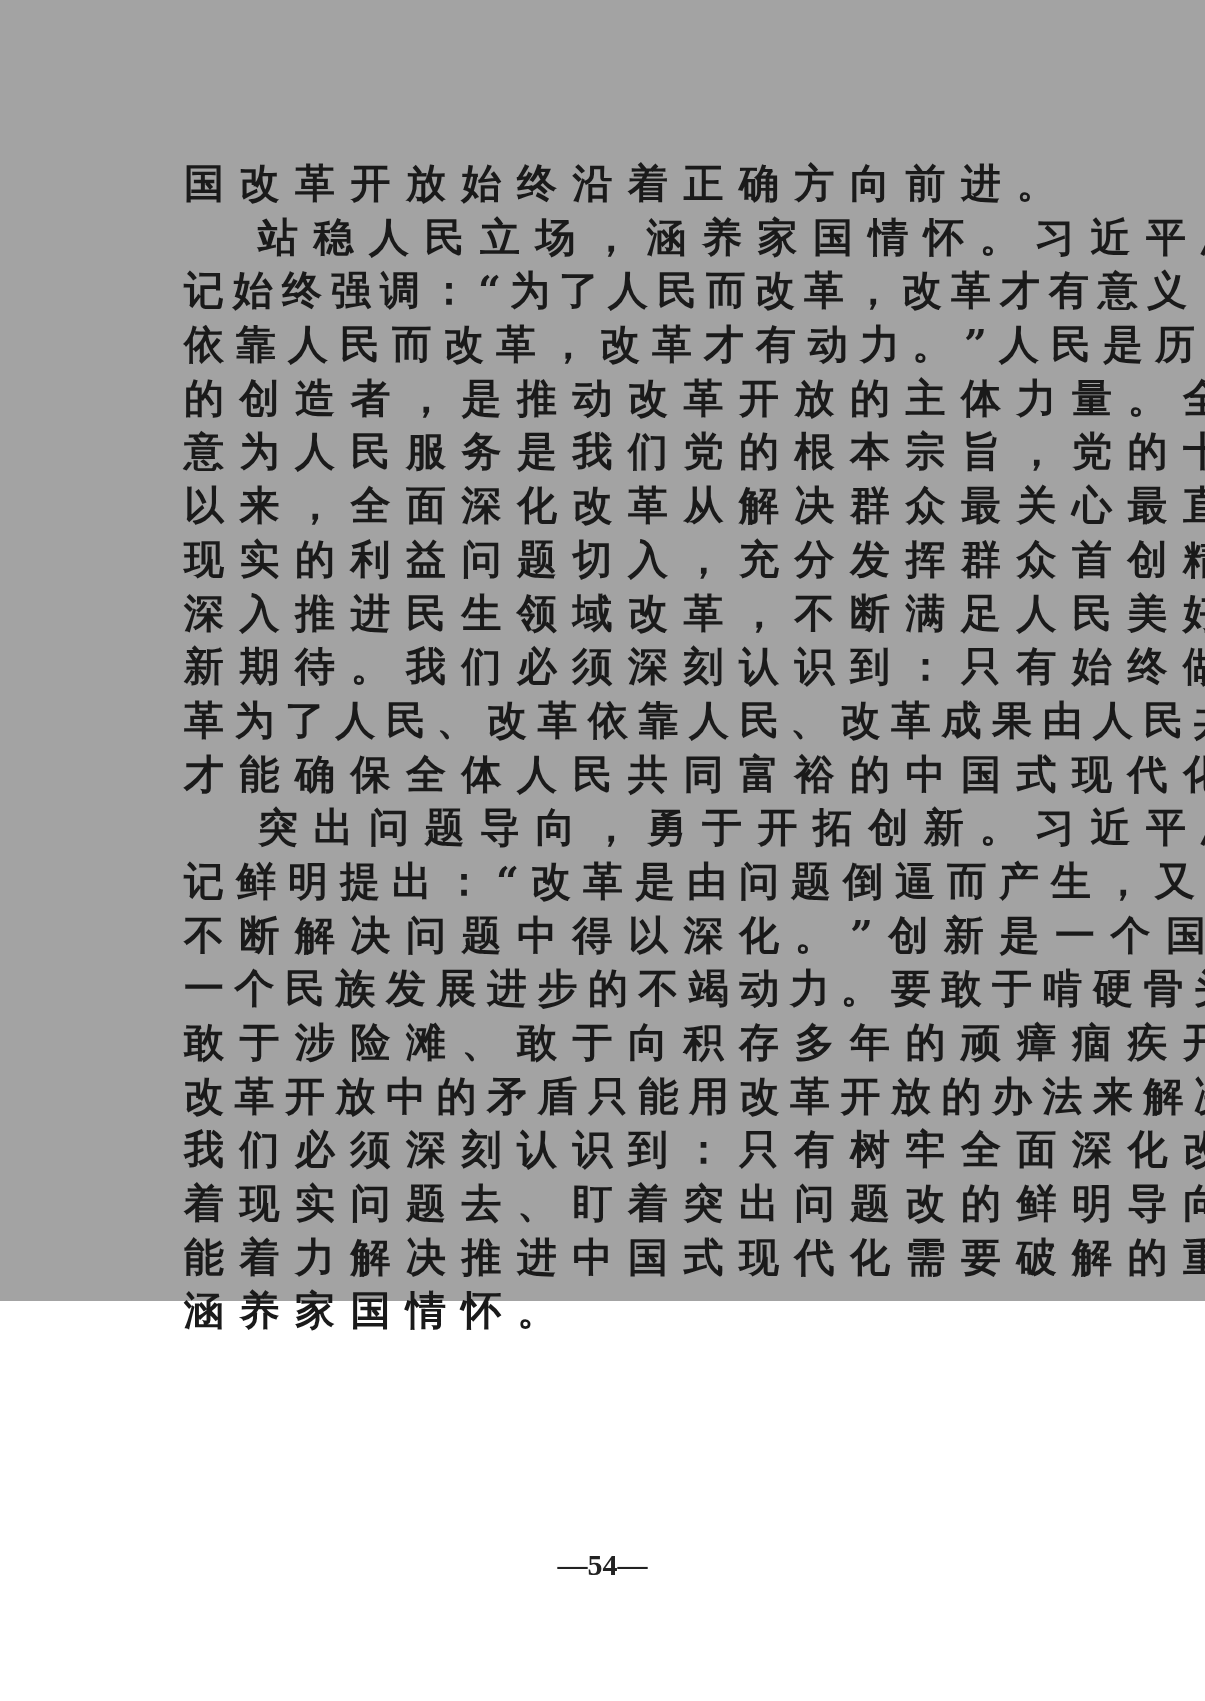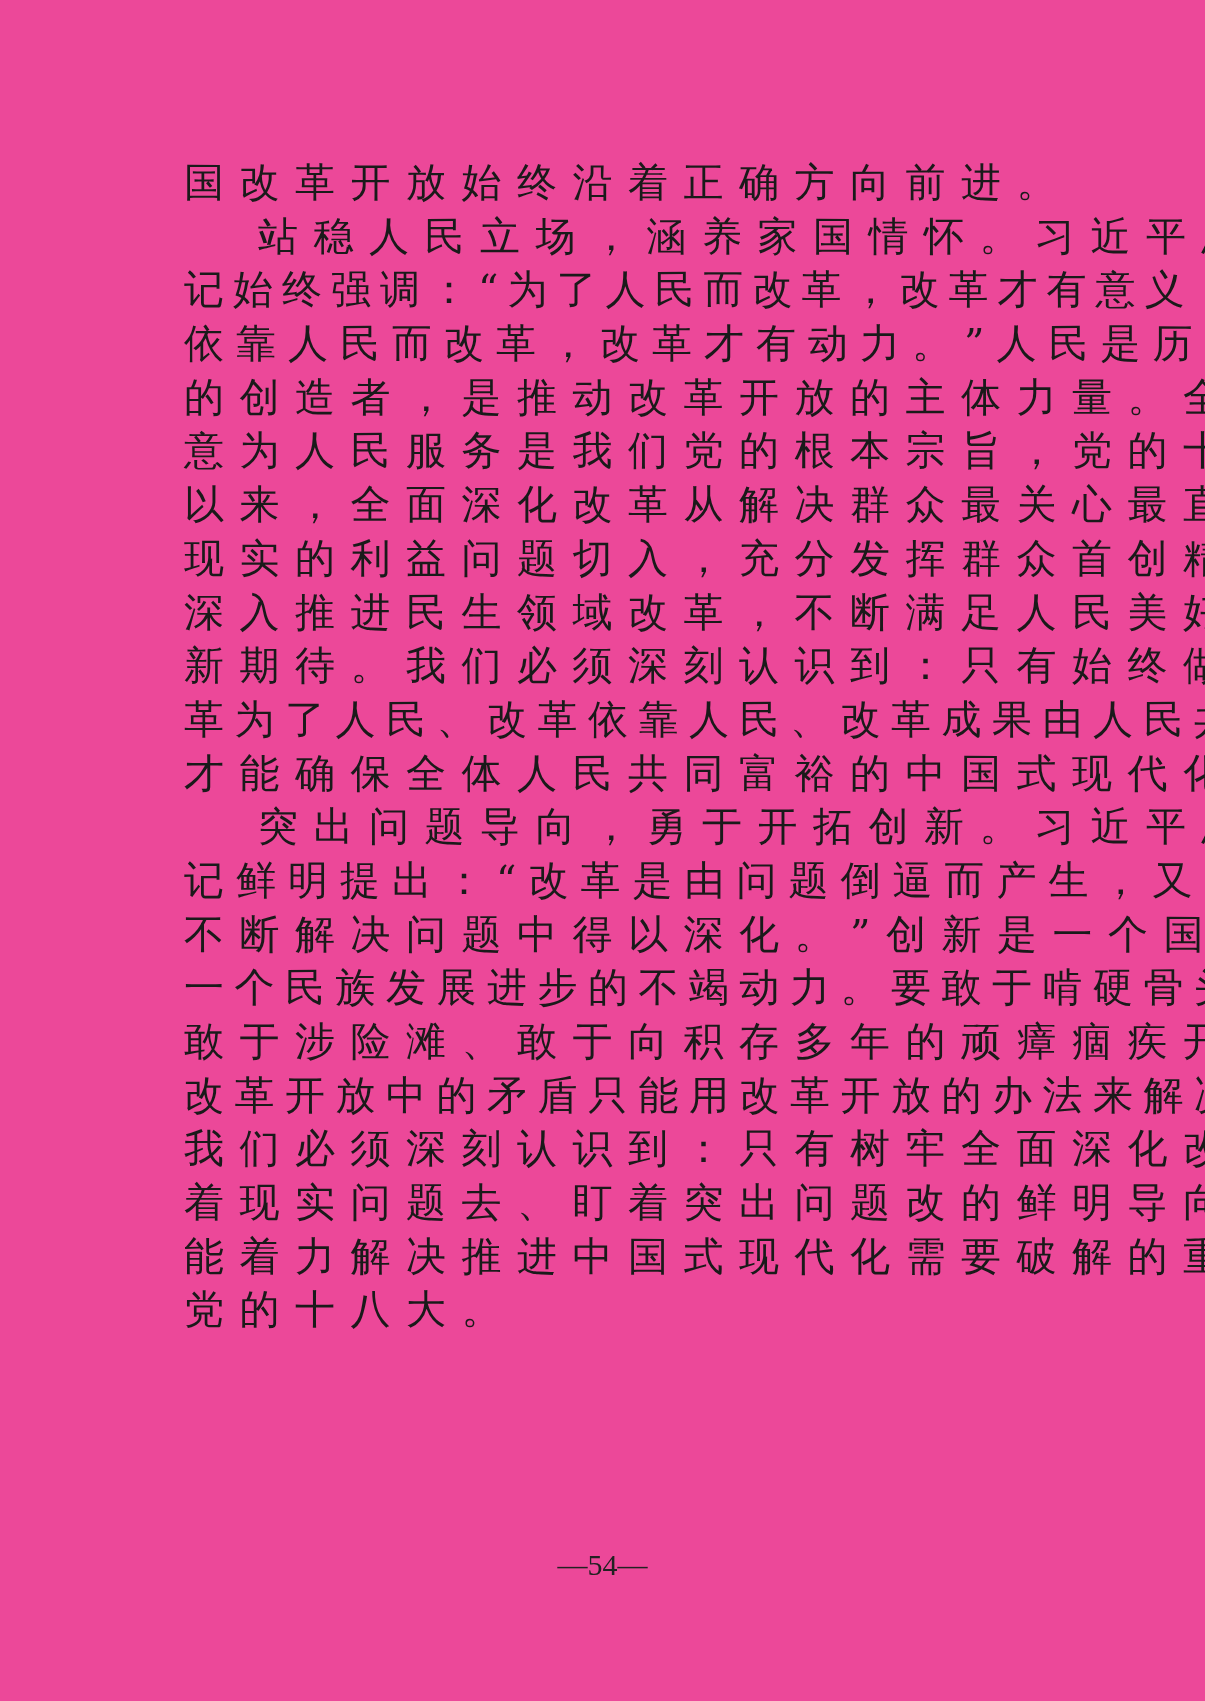--- a/index.html
+++ b/index.html
@@ -12,22 +12,23 @@
       height: 1701px;
       position: relative;
       overflow: hidden;
       font-family: "DejaVu Serif", "Liberation Serif", serif;
       color: #1a1a1a;
     }
     .page {
       position: absolute;
       left: 0; top: 0;
       width: 1205px;
-      height: 1701px;
-      background: #ec4899;
+      height: 1301px;
+      background: #a3a3a3;
+      font-weight: bold;
     }
     .body-text {
       position: absolute;
       left: 184px;
       top: 156px;
       width: 860px;
     }
     .line {
       display: block;
       height: 53.7px;
@@ -78,19 +79,19 @@
     <div>
       <span class="line indent">突出问题导向，勇于开拓创新。习近平总书</span>
       <span class="line" style="letter-spacing:12px;">记鲜明提出：“改革是由问题倒逼而产生，又在</span>
       <span class="line">不断解决问题中得以深化。”创新是一个国家、</span>
       <span class="line" style="letter-spacing:10.5px;">一个民族发展进步的不竭动力。要敢于啃硬骨头、</span>
       <span class="line">敢于涉险滩、敢于向积存多年的顽瘴痼疾开刀，</span>
       <span class="line" style="letter-spacing:10.5px;">改革开放中的矛盾只能用改革开放的办法来解决。</span>
       <span class="line">我们必须深刻认识到：只有树牢全面深化改革奔</span>
       <span class="line">着现实问题去、盯着突出问题改的鲜明导向，才</span>
       <span class="line">能着力解决推进中国式现代化需要破解的重大体</span>
-      <span class="line">党的十八大。</span>
+      <span class="line">涵养家国情怀。</span>
     </div>
 
   </div>
 
   <div class="page-number">—54—</div>
 </div>
 
 </body></html>

